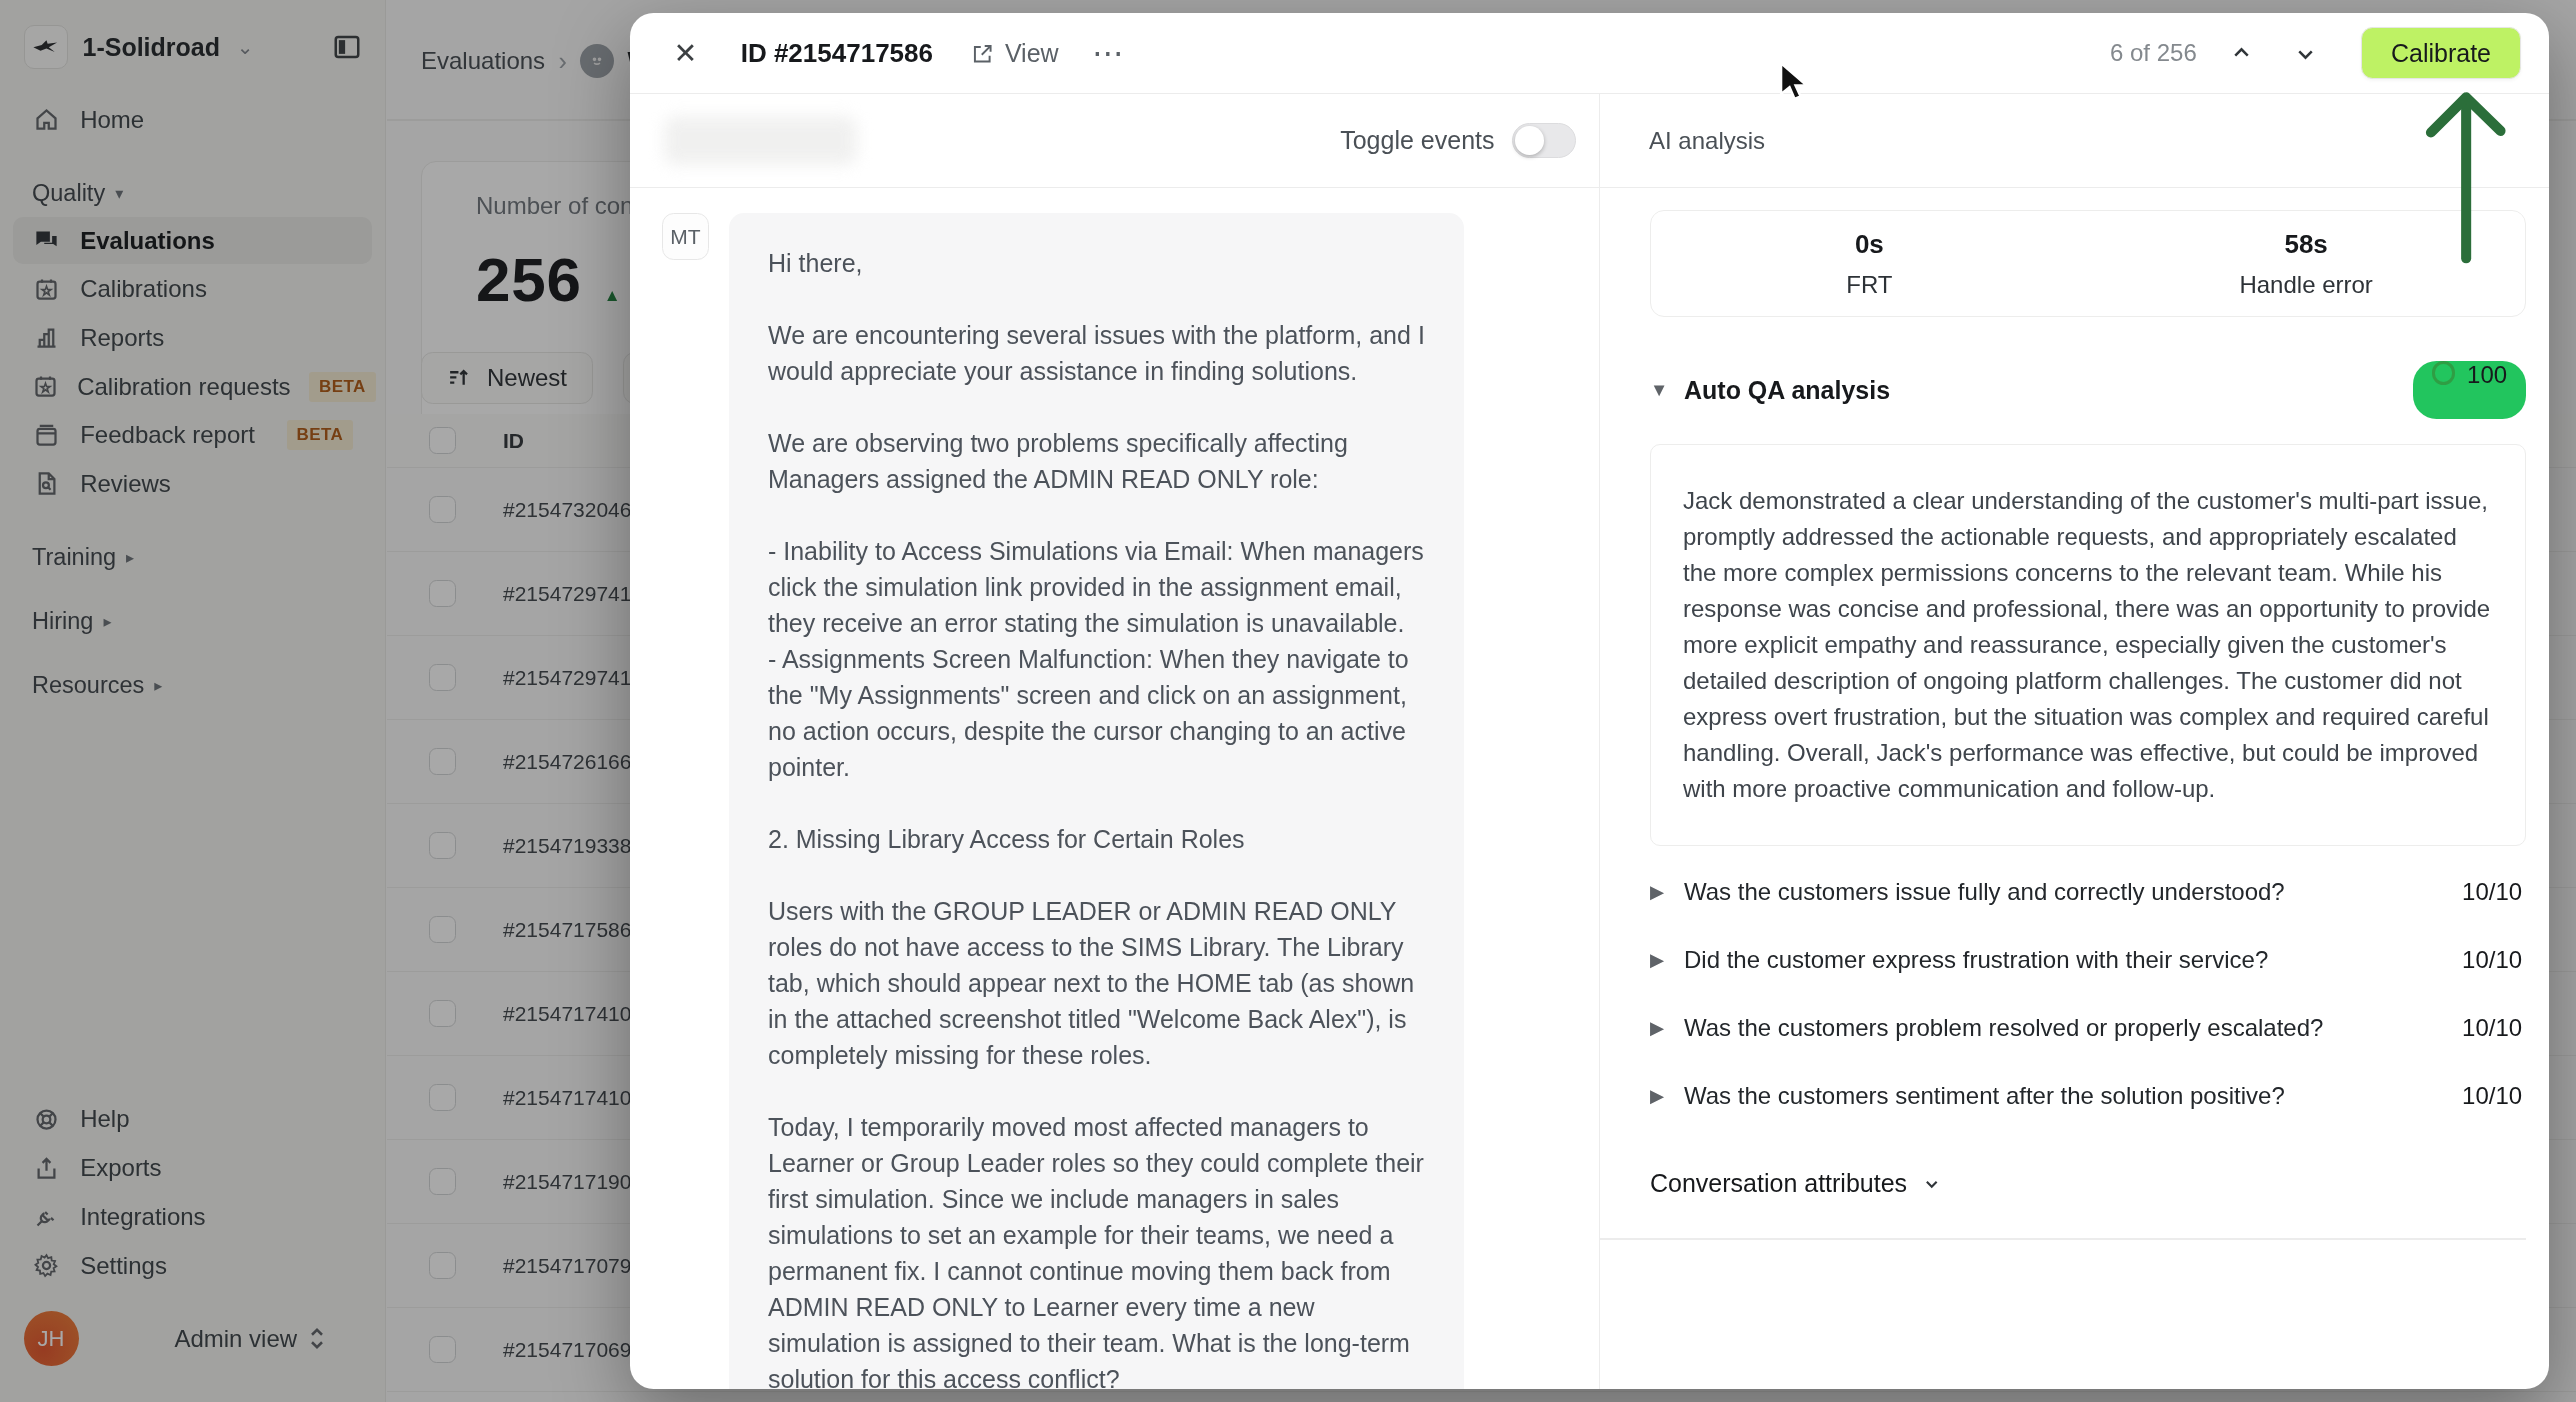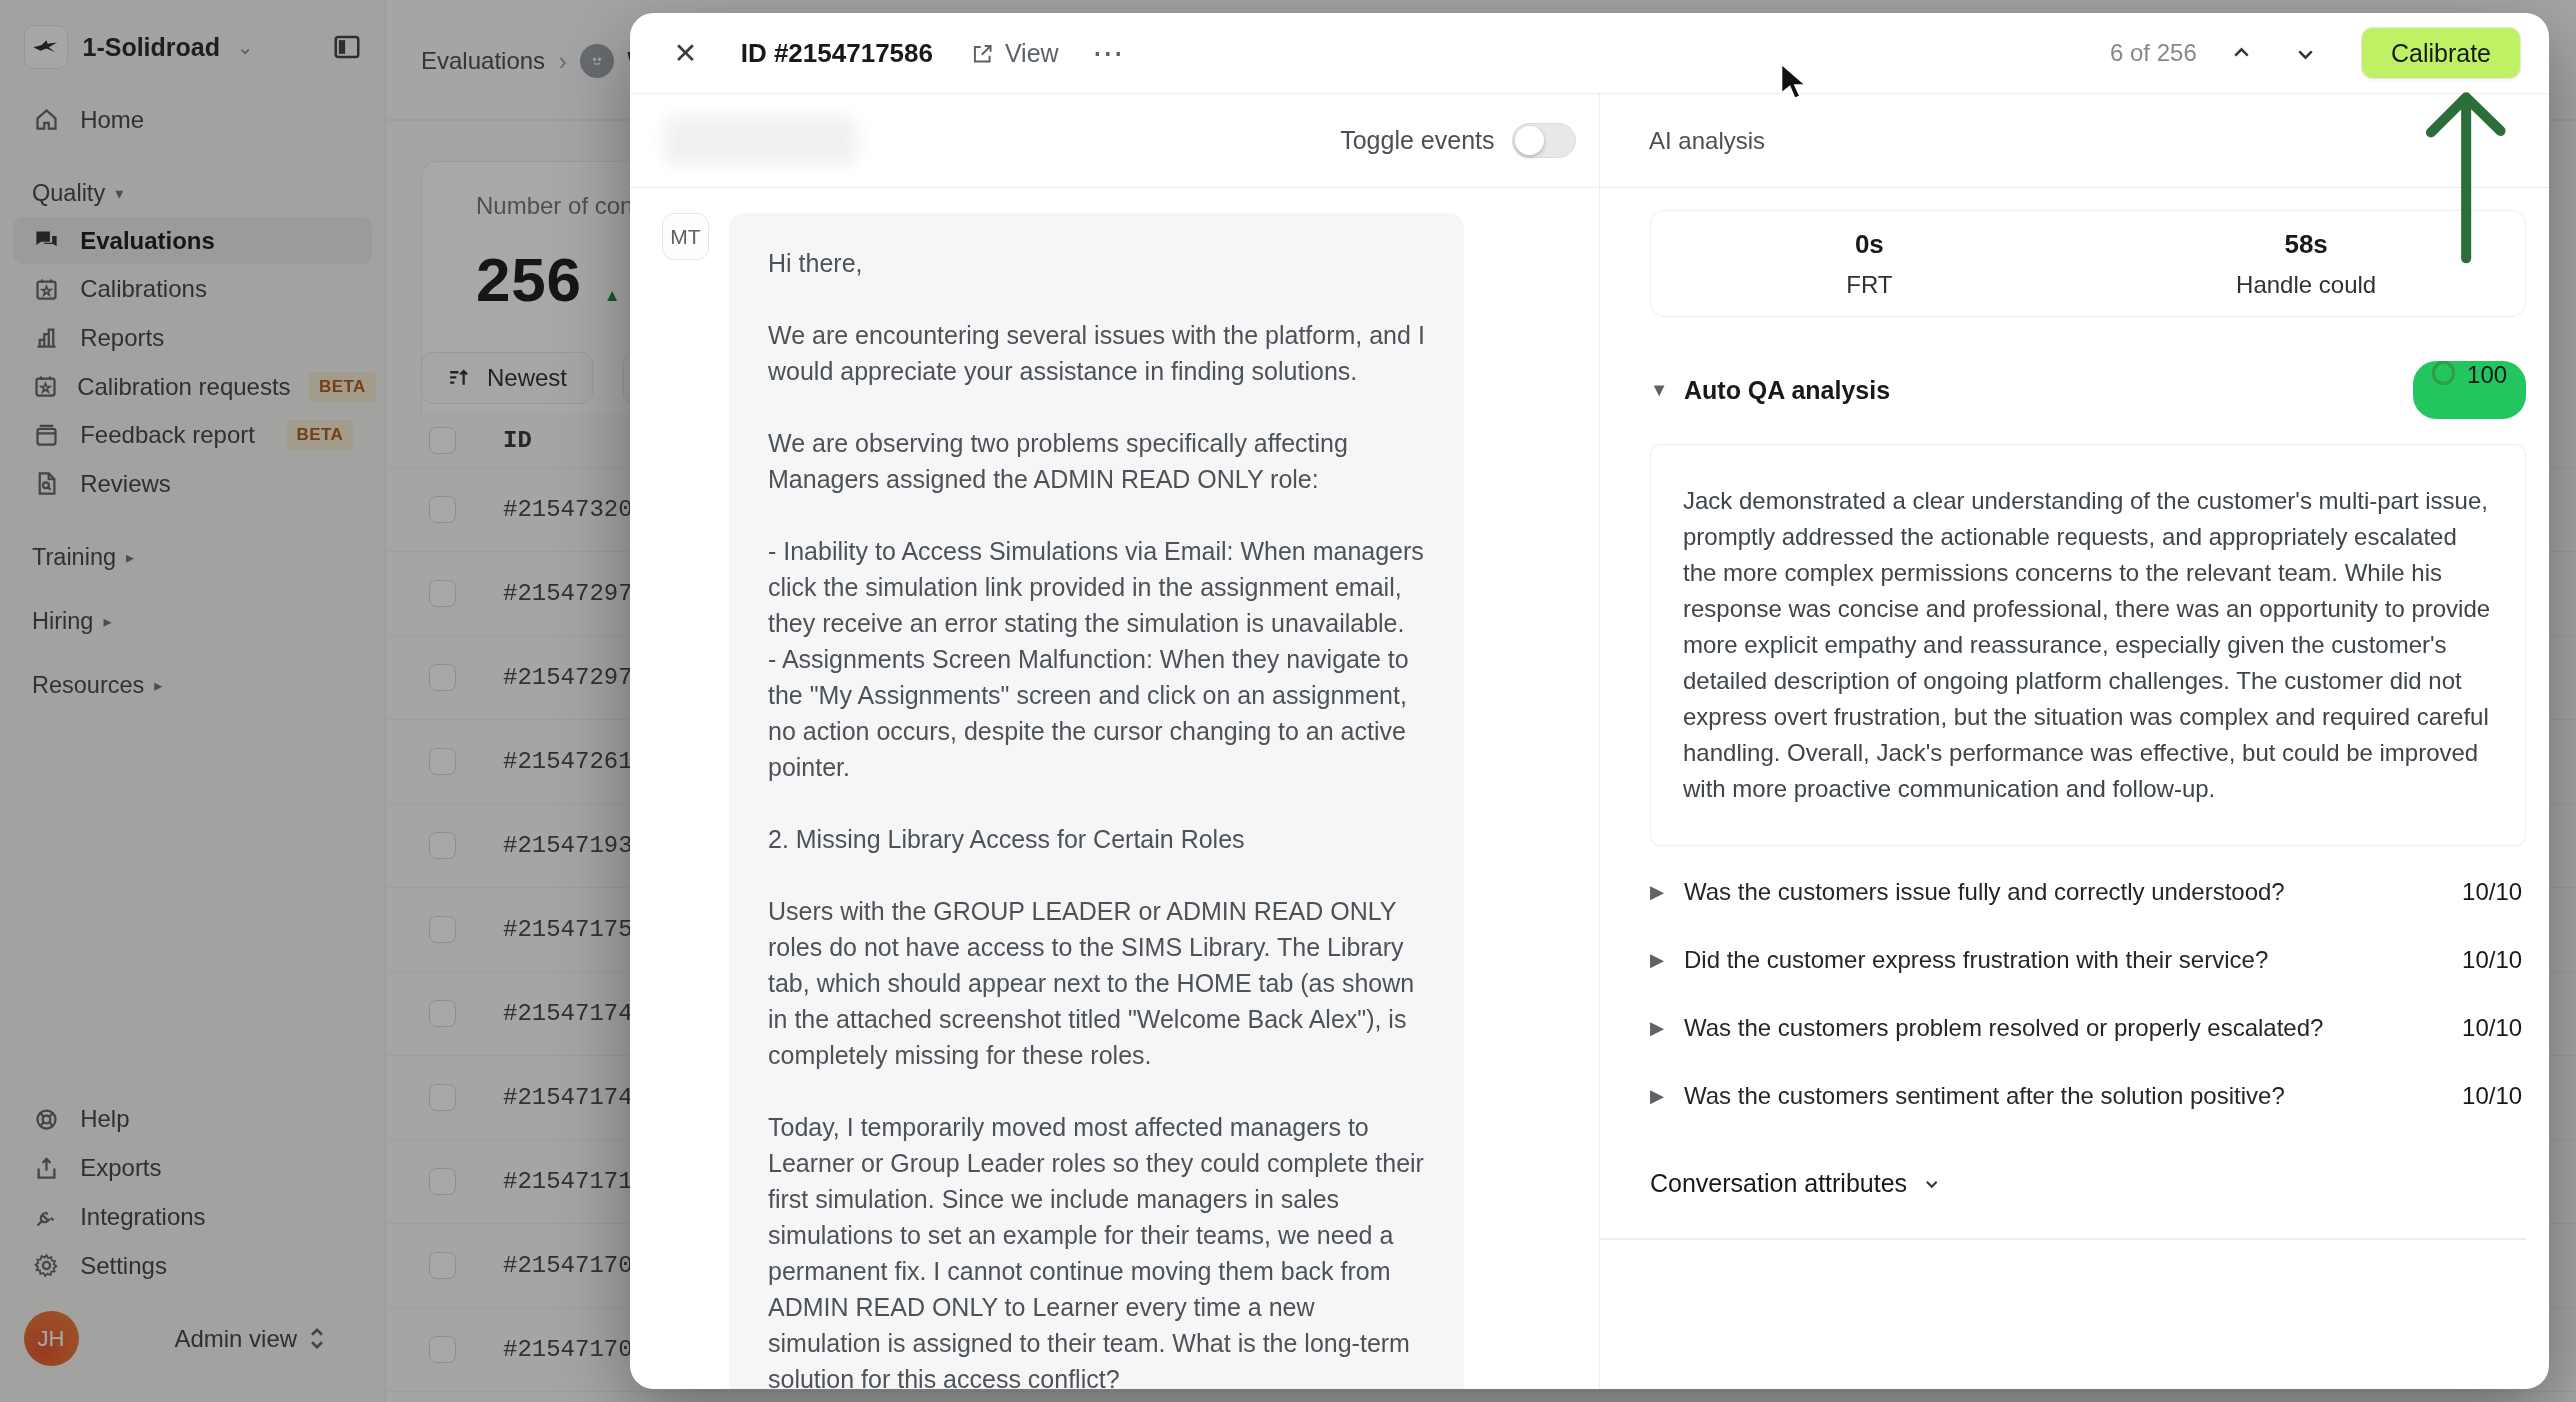--- a/index.html
+++ b/index.html
@@ -37,21 +37,21 @@
   .stat-value-row{display:flex;align-items:baseline;gap:22px;margin-top:23.5px;}
   .stat-value{font-size:62px;font-weight:bold;color:#17191c;letter-spacing:0.8px;}
   .stat-delta{display:flex;align-items:center;gap:8.4px;color:#1d7f3c;font-size:26px;}
   .delta-tri{font-size:17px;}
   .toolbar{position:absolute;left:34px;top:352px;display:flex;gap:30px;}
   .tool-btn{display:flex;align-items:center;gap:15px;height:52px;padding:0 25px;border:1.7px solid #e7e7e5;border-radius:11.7px;background:#fcfcfb;font-size:24px;color:#2a2f34;}
   .table{position:absolute;left:0px;top:414px;right:0;}
   .trow{display:flex;align-items:center;height:84px;border-bottom:1.7px solid #ededeb;padding-left:42px;gap:47px;}
   .trow.head{height:54px;background:#fbfbf9;font-weight:bold;}
   .cb{width:27px;height:27px;border:1.7px solid #d2d4d6;border-radius:7.5px;background:#fff;flex:0 0 auto;}
-  .tid{font-size:24px;color:#3f454b;font-family:Liberation Mono, monospace;}
+  .tid{font-size:21px;color:#3f454b;}
   .trow.head .tid{color:#303539;}
 
   
   .overlay{position:absolute;inset:0;background:rgba(18,18,20,0.37);}
 
   
   .modal{position:absolute;left:630px;top:13.4px;width:1919px;height:1376px;background:#fff;border-radius:23.5px;box-shadow:0 25px 75px rgba(0,0,0,.35);display:flex;flex-direction:column;overflow:hidden;}
   .m-header{height:81px;flex:0 0 auto;border-bottom:1.7px solid #ececec;display:flex;align-items:center;padding:0 28.5px 0 37px;gap:25px;}
   .x-btn{font-size:28.5px;color:#3c4043;width:37px;height:37px;display:flex;align-items:center;justify-content:center;cursor:pointer;}
   .m-title{font-size:26px;font-weight:bold;color:#17191c;margin-left:11.7px;white-space:nowrap;}
@@ -412,21 +412,21 @@
       <div class="ai-panel">
         <div class="ai-header">AI analysis</div>
         <div class="ai-scroll">
           <div class="stats-card">
             <div class="stat-col">
               <div class="v">0s</div>
               <div class="l">FRT</div>
             </div>
             <div class="stat-col">
               <div class="v">58s</div>
-              <div class="l">Handle could</div>
+              <div class="l">Handle error</div>
             </div>
           </div>
 
           <div class="autoqa-row">
             <span class="tri-down">▼</span>
             <span class="autoqa-label">Auto QA analysis</span>
             <span class="score-pill">
               <span class="score-circle"></span>
               <span class="score-val">100</span>
             </span>

